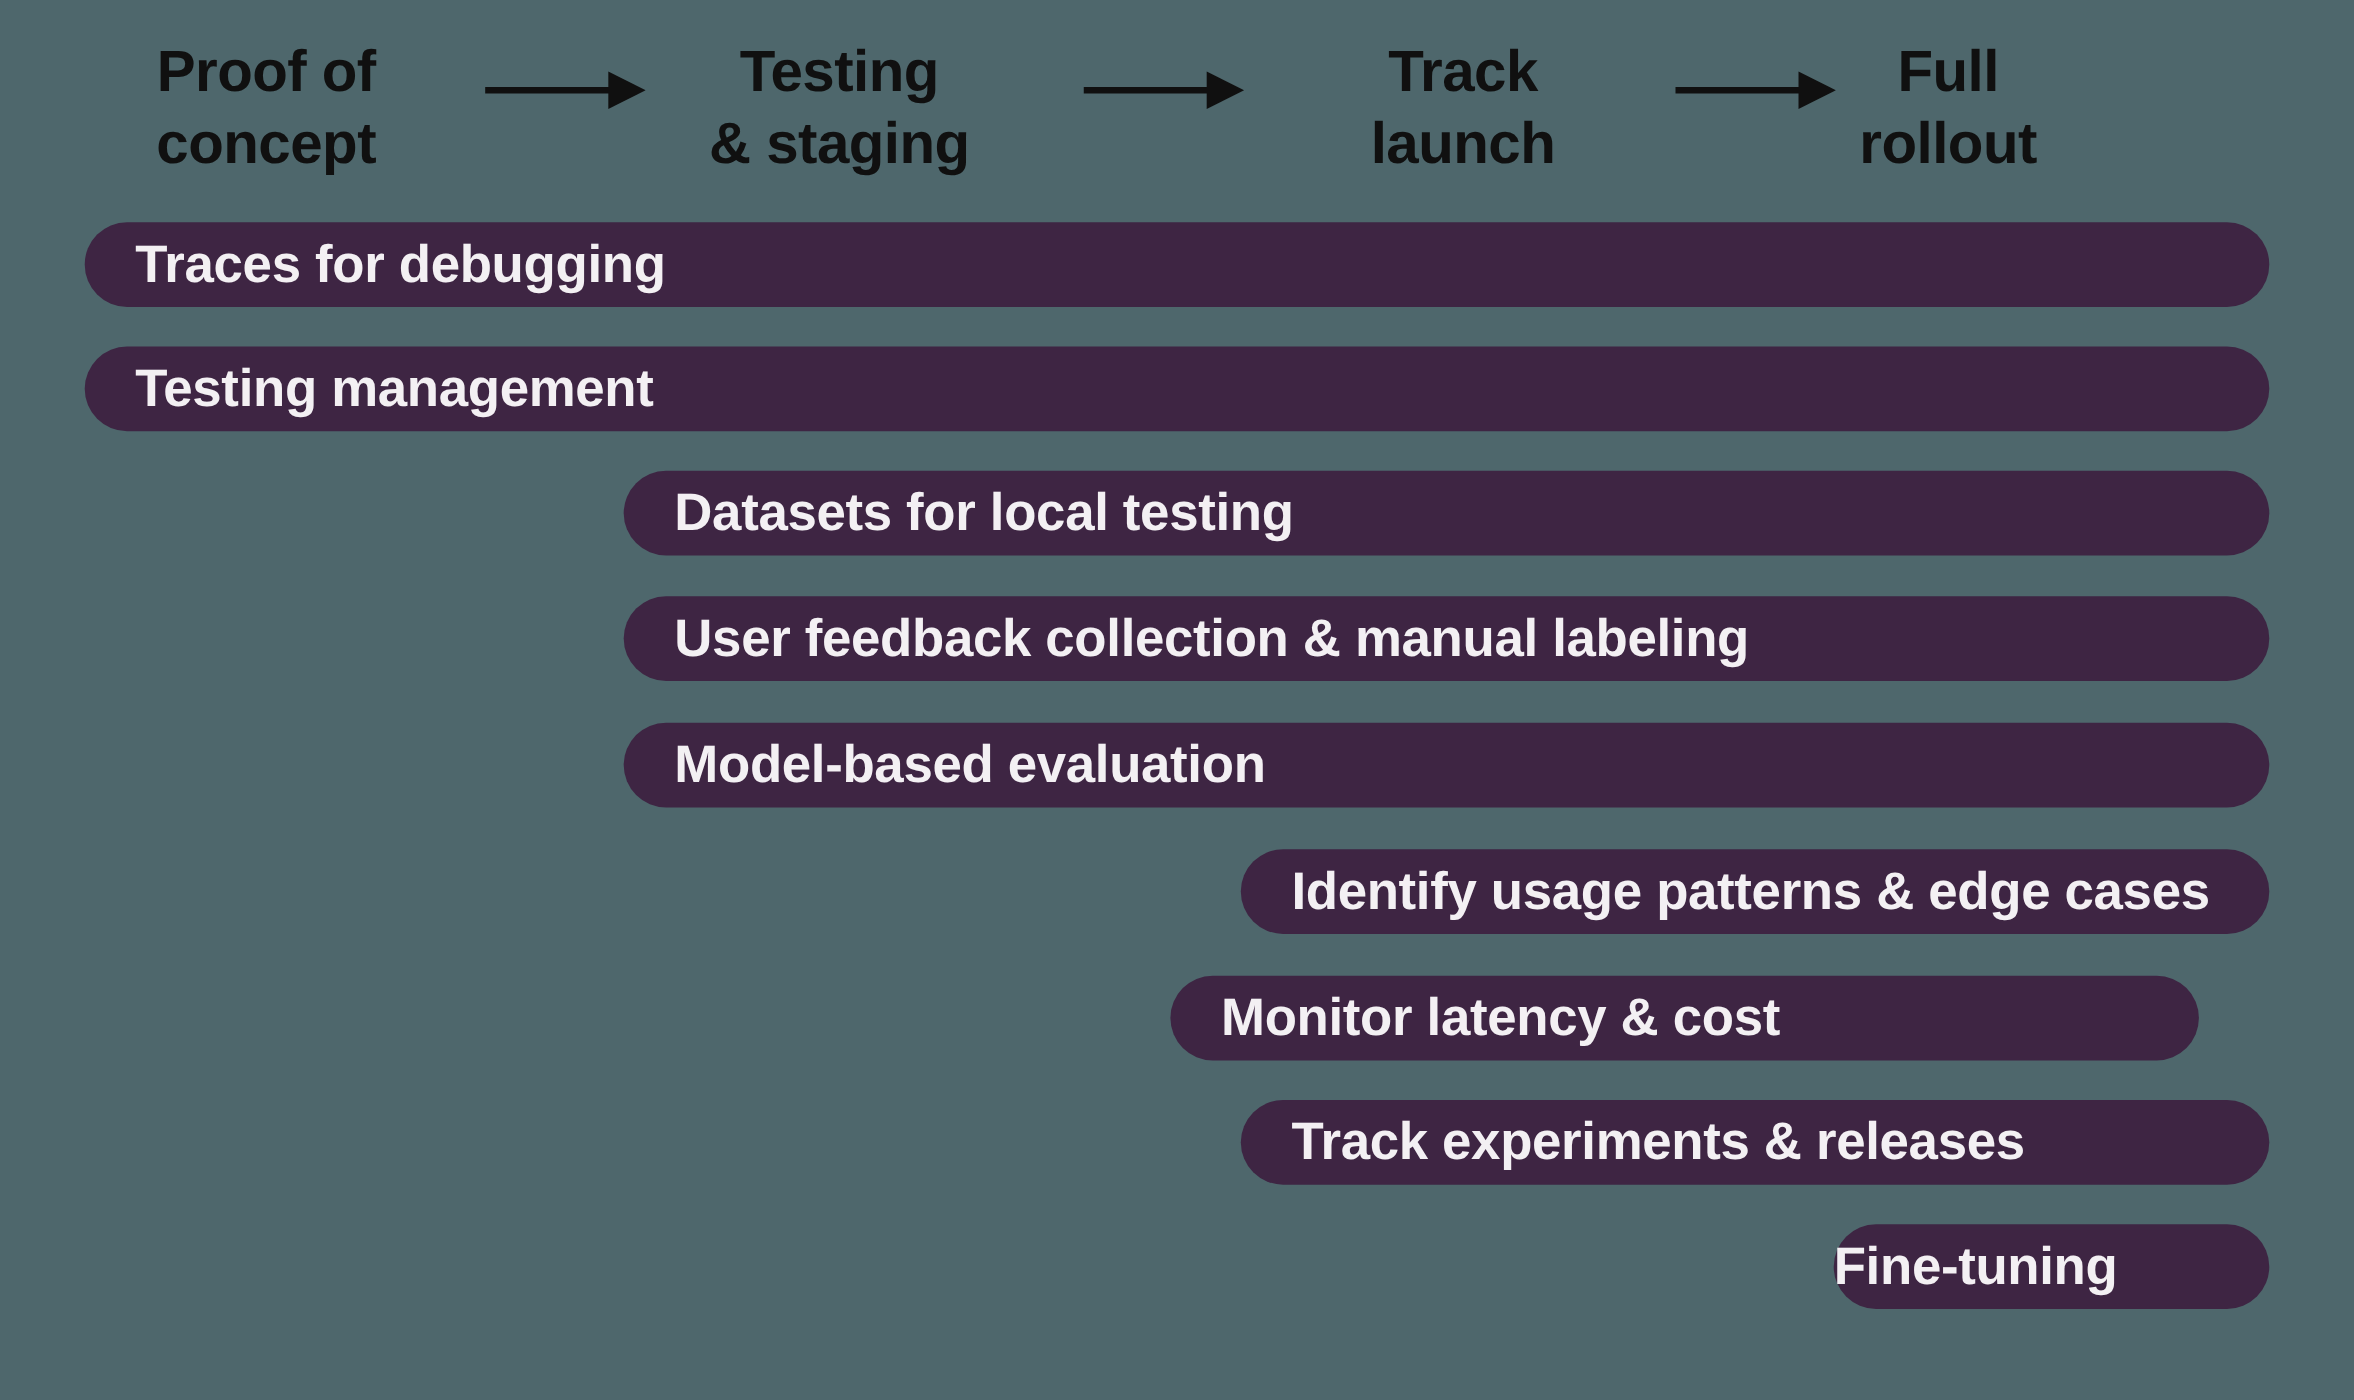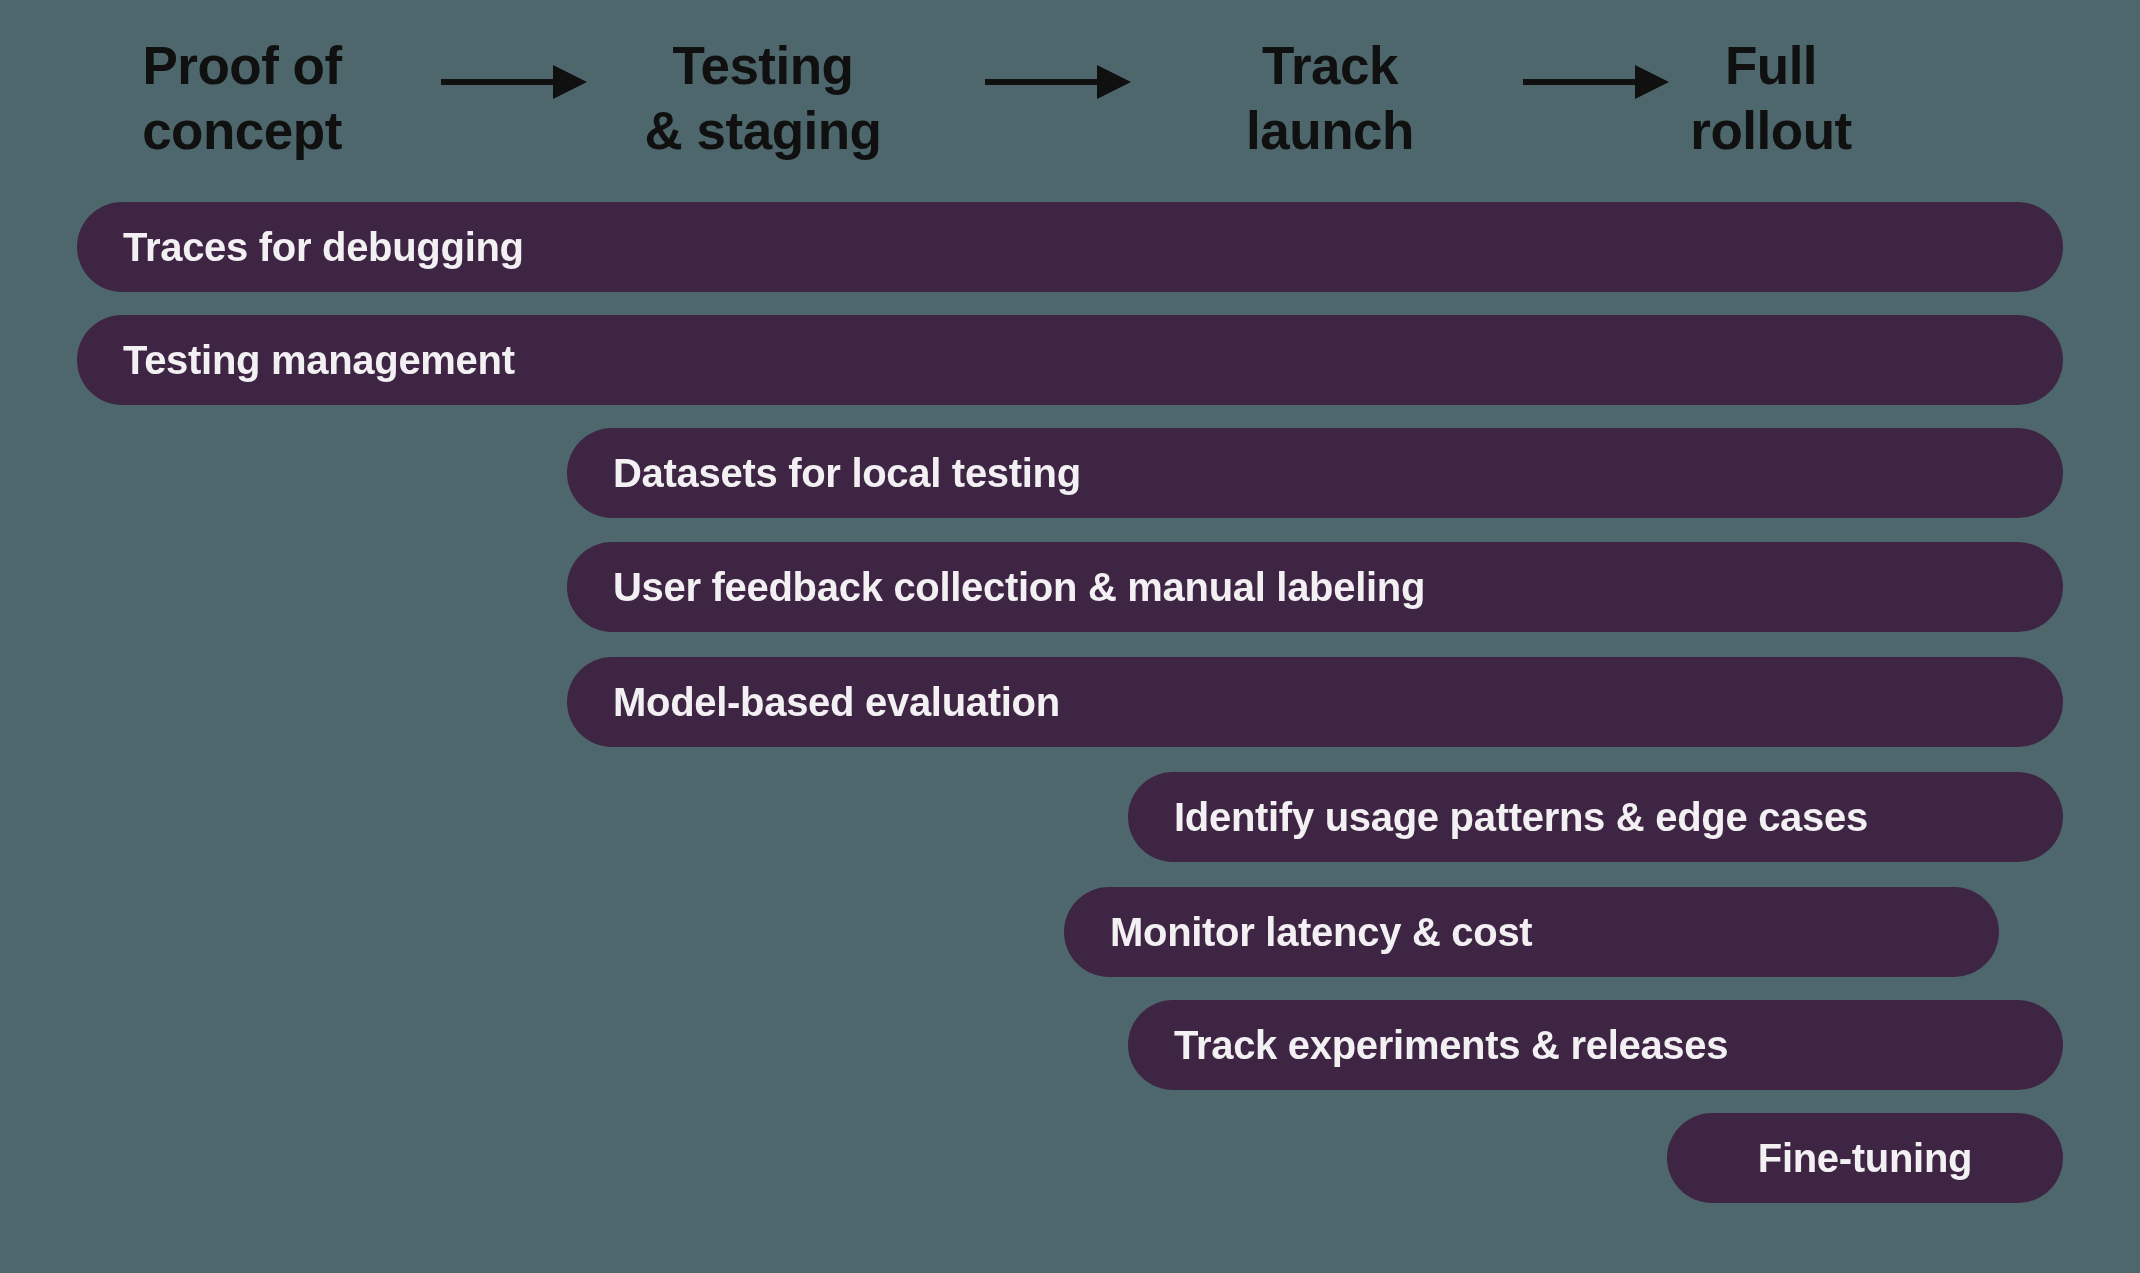--- a/index.html
+++ b/index.html
@@ -27,35 +27,34 @@
     margin-top:21px;
   }
   .stage-line{display:block;}
   .arrow{
     position:absolute;
     top:64px;
     color:var(--text,#101010);
   }
   .bar{
     position:absolute;
-    height:90px;
+    height:77px;
     background:var(--bar_fill,#3e2543);
     border-radius:47px;
     display:flex;
     align-items:center;
     box-sizing:border-box;
     padding-left:46px;
-    font-size:40px;
+    font-size:48px;
     font-weight:700;
     letter-spacing:-0.3px;
     color:var(--bar_text,#f3f0f3);
     white-space:nowrap;
   }
   .bar.center{
-    justify-content:center;
     padding-left:0;
   }
 </style>
 </head>
 <body>
 
 <div class="canvas">
 
   <div class="stage" style="left:242px">
     <span class="stage-line">Proof of</span>

